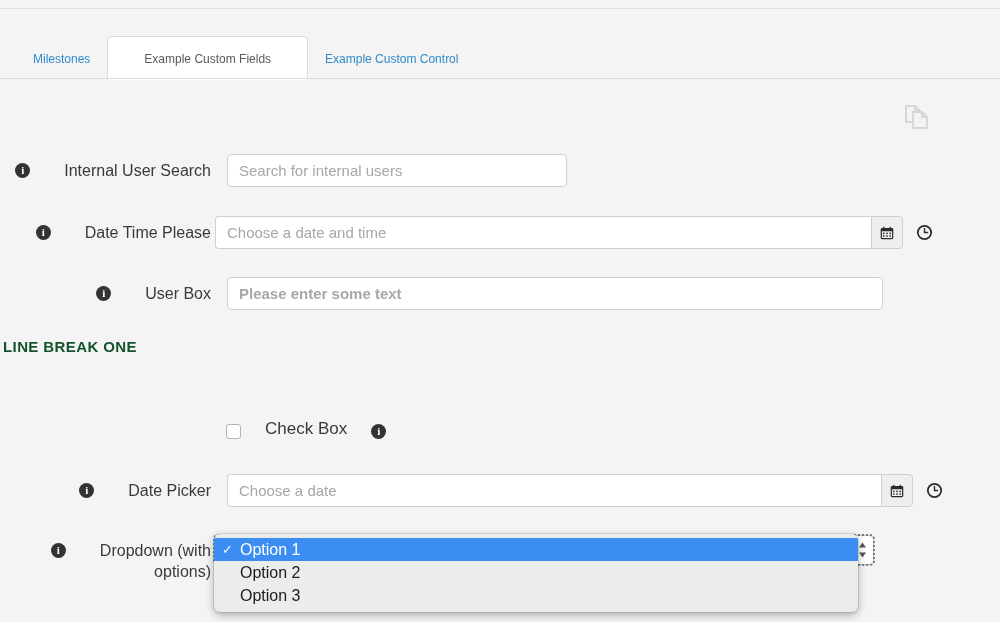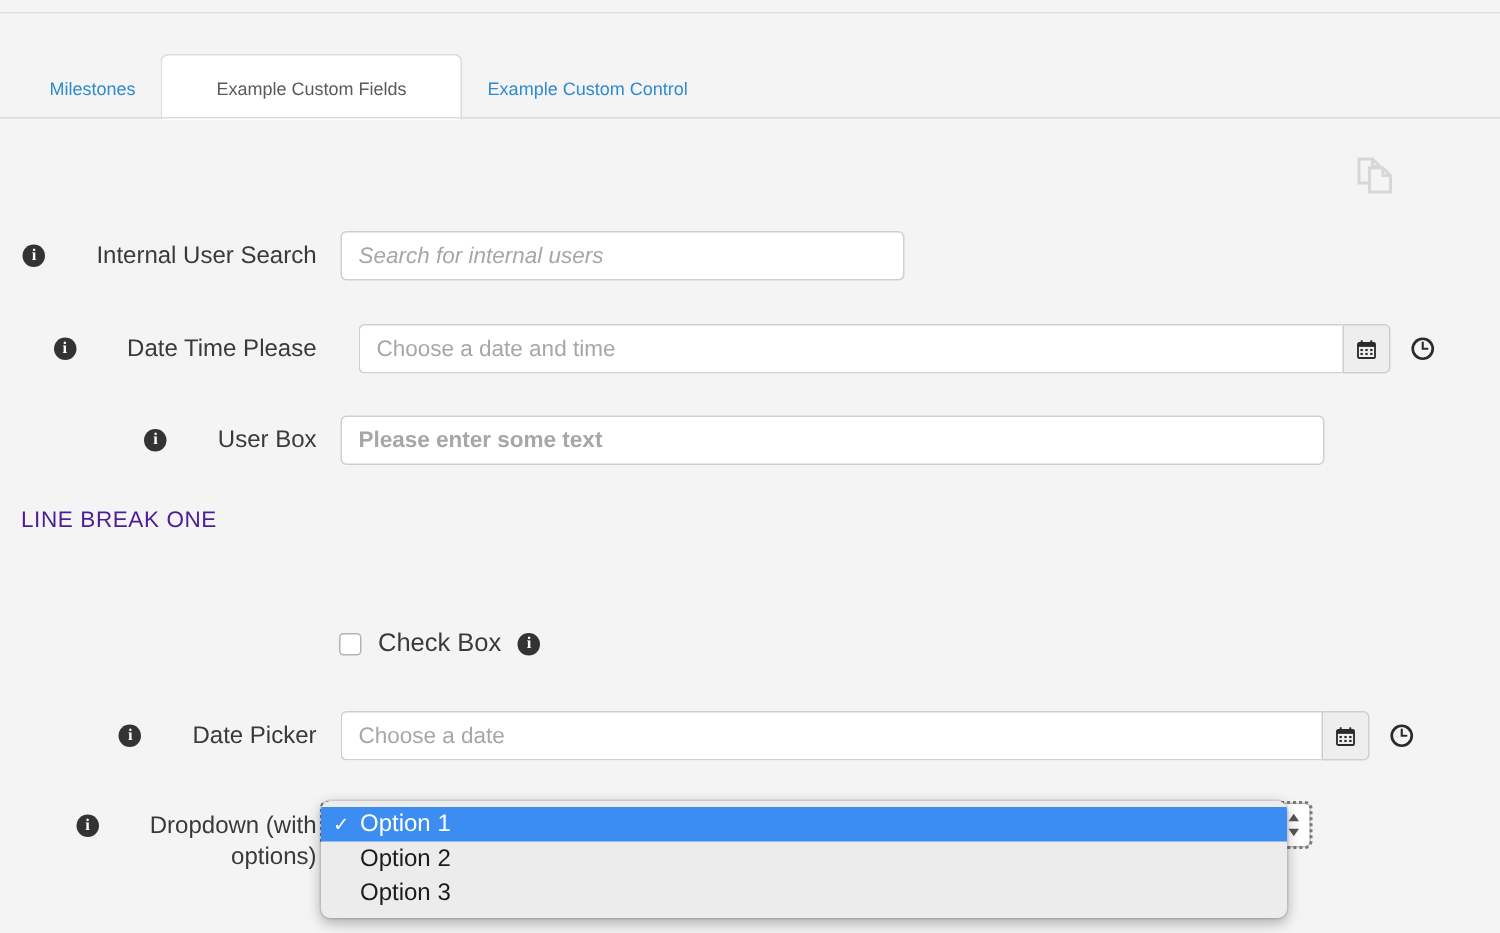--- a/index.html
+++ b/index.html
@@ -157,36 +157,36 @@
     margin-left: 10px;
     display: flex;
     align-items: center;
     justify-content: center;
     cursor: pointer;
   }
 
   
   .section-break {
     position: absolute;
-    left: 14px;
+    left: 3px;
     top: 259px;
     font-size: 15px;
-    font-weight: normal;
+    font-weight: bold;
     letter-spacing: .4px;
-    color: #4c1d95;
+    color: #14532d;
   }
 
   
   .checkbox-row {
     position: absolute;
     left: 226px;
     top: 340px;
     display: flex;
-    align-items: center;
-    gap: 11px;
+    align-items: flex-end;
+    gap: 24px;
   }
   .cbox {
     width: 15px;
     height: 15px;
     box-sizing: border-box;
     border: 1px solid #b4b4b4;
     border-radius: 3px;
     background: #fff;
     cursor: pointer;
   }
@@ -270,29 +270,29 @@
     </svg>
   </div>
 
   <div class="form">
 
     <div class="row" style="left:0; top:75px;">
       <div class="label-area" style="width:211px;">
         <span class="info-icon">i</span>
         <span class="label-text">Internal User Search</span>
       </div>
-      <input class="txt" style="width: 376px; margin-left: 16px; font-style: italic;" type="text" placeholder="Search for internal users" value="">
+      <input class="txt" style="width: 340px; margin-left: 16px;" type="text" placeholder="Search for internal users" value="">
     </div>
 
     <div class="row" style="left:0; top:137px;">
       <div class="label-area" style="width:211px;">
         <span class="info-icon">i</span>
         <span class="label-text">Date Time Please</span>
       </div>
-      <div class="input-group" style="margin-left:28px;">
+      <div class="input-group" style="margin-left:4px;">
         <input class="txt" style="width: 656px;" type="text" placeholder="Choose a date and time">
         <div class="addon">
           <svg viewBox="0 0 16 16" width="14" height="14" aria-hidden="true">
             <rect x="1.5" y="3" width="13" height="11.5" rx="1" fill="none" stroke="#2b2b2b" stroke-width="1.4"></rect>
             <rect x="1.5" y="3" width="13" height="3" fill="#2b2b2b"></rect>
             <rect x="3.6" y="1" width="1.5" height="3" fill="#2b2b2b"></rect>
             <rect x="10.9" y="1" width="1.5" height="3" fill="#2b2b2b"></rect>
             <g fill="#2b2b2b">
               <rect x="3.4" y="7.6" width="1.8" height="1.6"></rect>
               <rect x="7.1" y="7.6" width="1.8" height="1.6"></rect>

